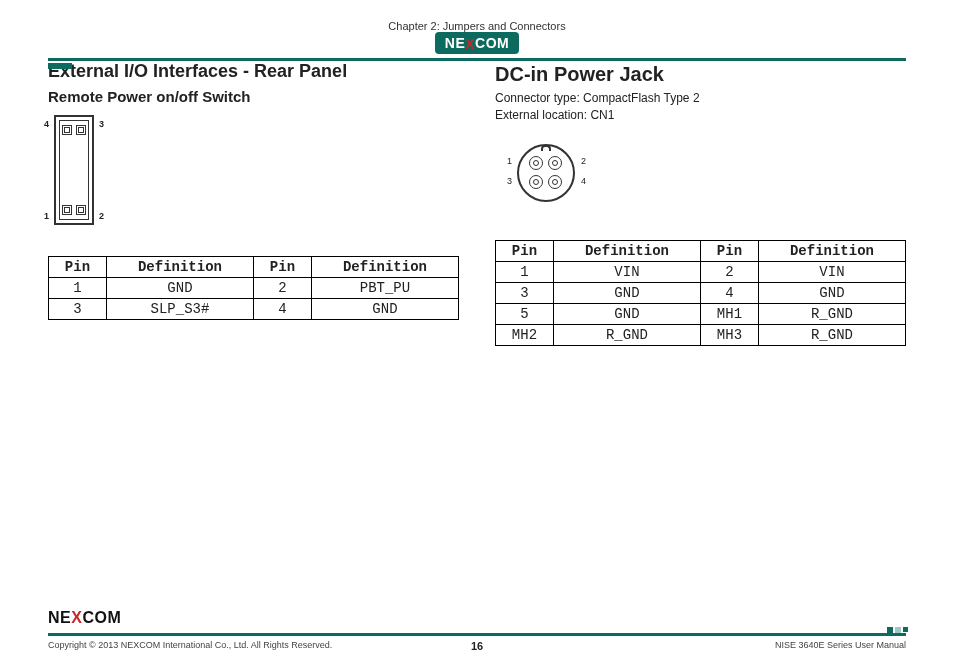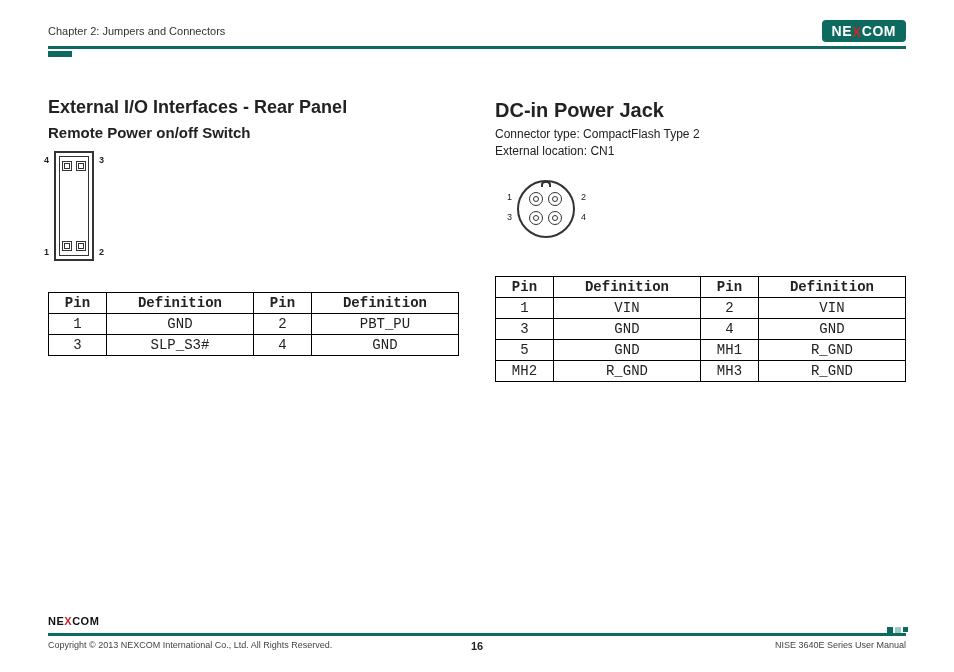--- a/index.html
+++ b/index.html
@@ -13,20 +13,21 @@
     position: relative;
     padding: 20px 48px 0 48px;
   }
   .top-header {
     display: flex;
     justify-content: space-between;
     align-items: center;
     border-bottom: 3px solid #0c6b5e;
     padding-bottom: 4px;
     position: relative;
+    flex-direction: column;
   }
   .top-header::after {
     content: "";
     position: absolute;
     left: 0;
     bottom: -11px;
     width: 24px;
     height: 6px;
     background: #0c6b5e;
   }
@@ -42,21 +43,20 @@
     padding: 3px 10px;
     border-radius: 4px;
     letter-spacing: 0.5px;
     display: inline-flex;
     align-items: center;
   }
   .logo .x { color: #c62828; display: inline-block; transform: scaleY(1.1); }
   .content {
     display: flex;
     gap: 36px;
-    margin-top: 48px;
   }
   .col { flex: 1; }
   h1 {
     font-size: 18px;
     font-weight: 700;
     color: #222;
     margin-bottom: 6px;
   }
   h2 {
     font-size: 15px;
@@ -187,21 +187,21 @@
     display:flex; gap:2px;
   }
   .footer-bar .sq span{
     width:6px;height:6px;background:#0c6b5e;display:inline-block;
   }
   .footer-bar .sq span:nth-child(2){background:#9ec9c1;}
   .footer-bar .sq span:nth-child(3){width:5px;height:5px;}
   .footer-logo {
     display:inline-block;
     font-weight:bold;
-    font-size:11px;
+    font-size:16px;
     letter-spacing:0.5px;
     margin-bottom:6px;
     color:#111;
   }
   .footer-logo .x { color:#c62828;}
   .pagenum {
     position:absolute; left:50%; transform:translateX(-50%);
     font-weight:700; font-size:11px; color:#222;
   }
 </style>

